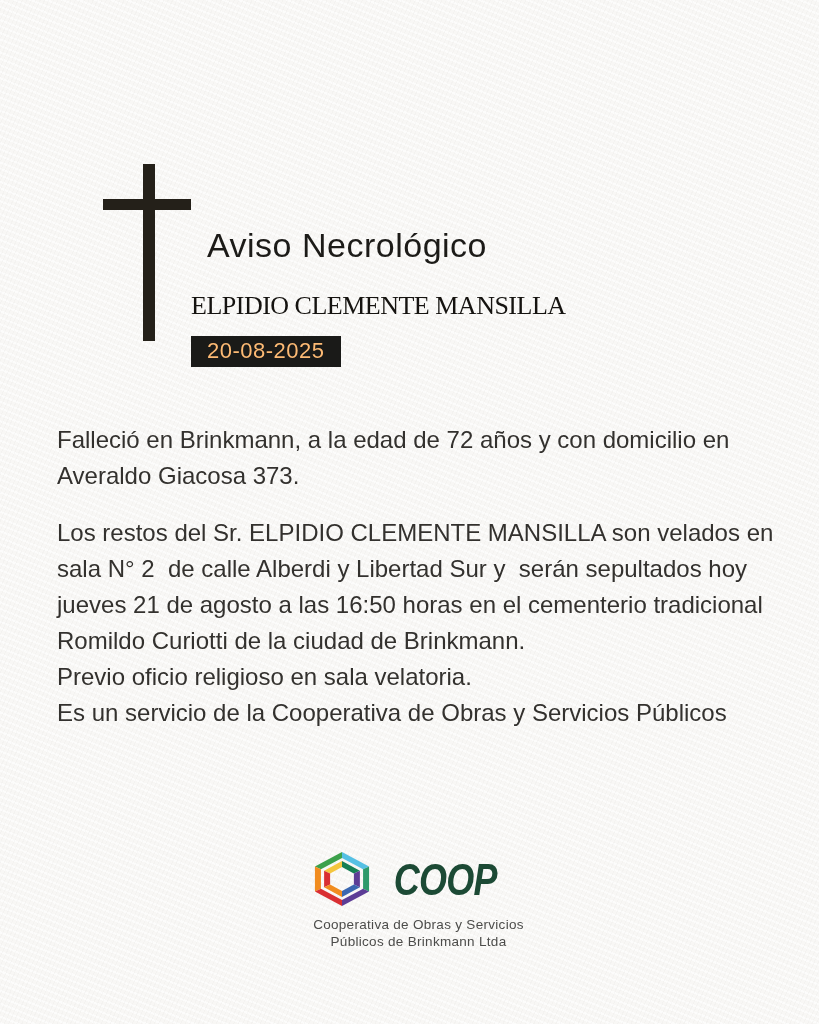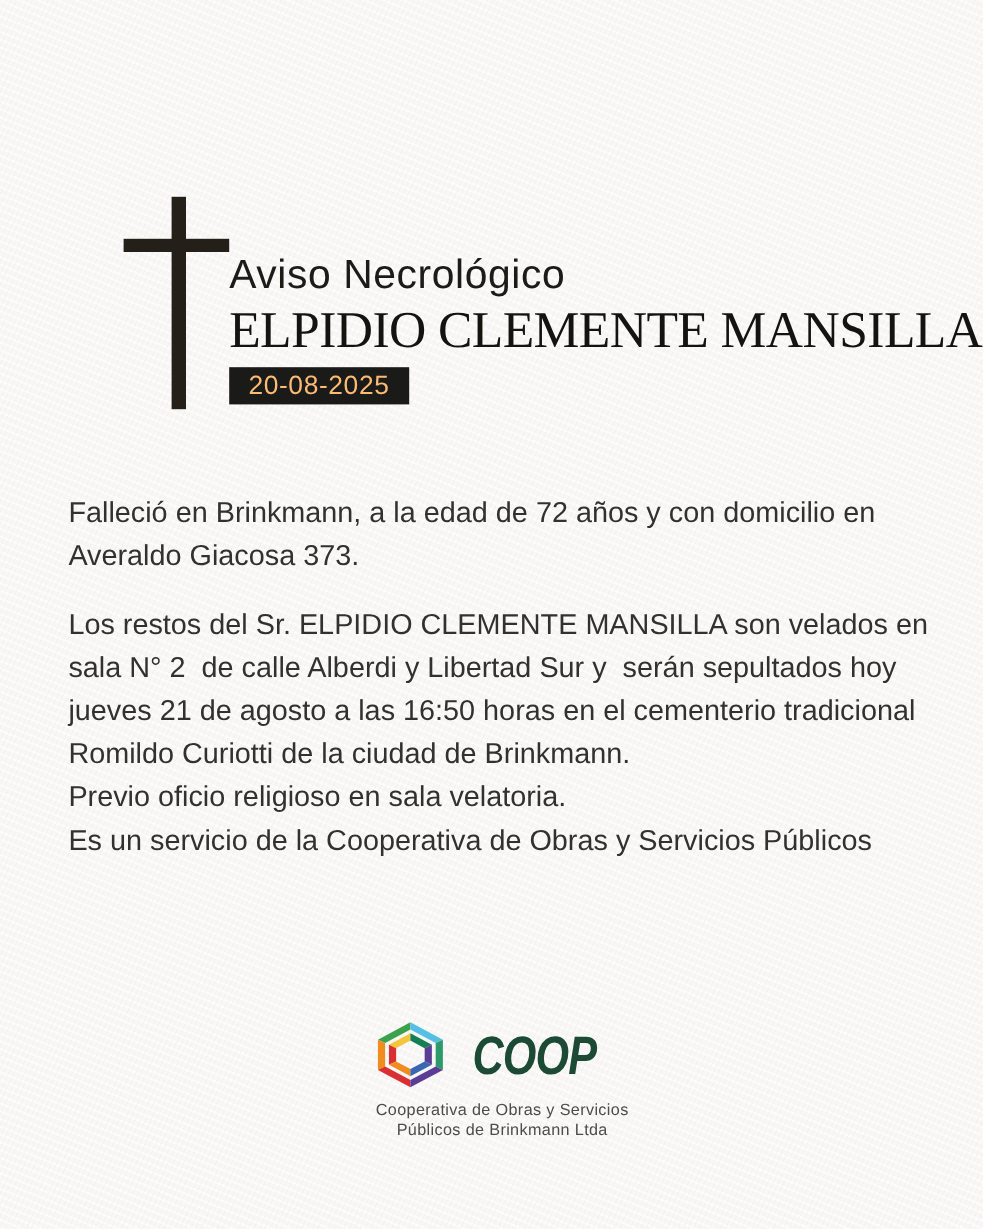--- a/index.html
+++ b/index.html
@@ -13,35 +13,35 @@
   }
   .page{position:absolute;inset:0;}
 
   
   .cross-v{position:absolute;left:143px;top:164px;width:12px;height:177px;background:#242019;}
   .cross-h{position:absolute;left:103px;top:199px;width:88px;height:11px;background:#242019;}
 
   
   .header-text{position:absolute;left:191px;top:206px;width:628px;}
   .kicker{
-    font-size:34px;line-height:46px;color:#1c1b18;letter-spacing:0.5px;margin:0;
+    font-size:34px;line-height:46px;color:#1c1b18;letter-spacing:0.5px;margin:16px;
     font-weight:400;white-space:pre;
   }
   .deceased-name{
     font-family:"Liberation Serif",serif;font-weight:400;
-    font-size:43px;line-height:44px;color:#151310;letter-spacing:-0.5px;
+    font-size:26px;line-height:44px;color:#151310;letter-spacing:-0.5px;
     margin:2px 0 0 0;white-space:pre;
   }
   .date-badge{
     display:inline-block;margin-top:8px;background:#1a1a18;color:#fdba74;
     font-size:22px;line-height:28px;padding:1px 16px 2px 16px;letter-spacing:0.5px;
   }
 
   
-  .content{position:absolute;left:57px;top:410px;width:710px;color:#33312e;}
+  .content{position:absolute;left:57px;top:422px;width:710px;color:#33312e;}
   .para{margin:0 0 21px 0;font-size:24px;line-height:36px;}
   .para.tight{margin-bottom:0;}
   .para:last-child{margin-bottom:0;}
   .line{display:block;white-space:pre;}
 
   
   .footer{position:absolute;left:0;right:0;top:849px;text-align:center;}
   .logo-row{display:flex;justify-content:center;align-items:center;gap:7px;height:60px;font-style:italic;}
   .cube{width:64px;height:58px;display:block;}
   .coop-text{

